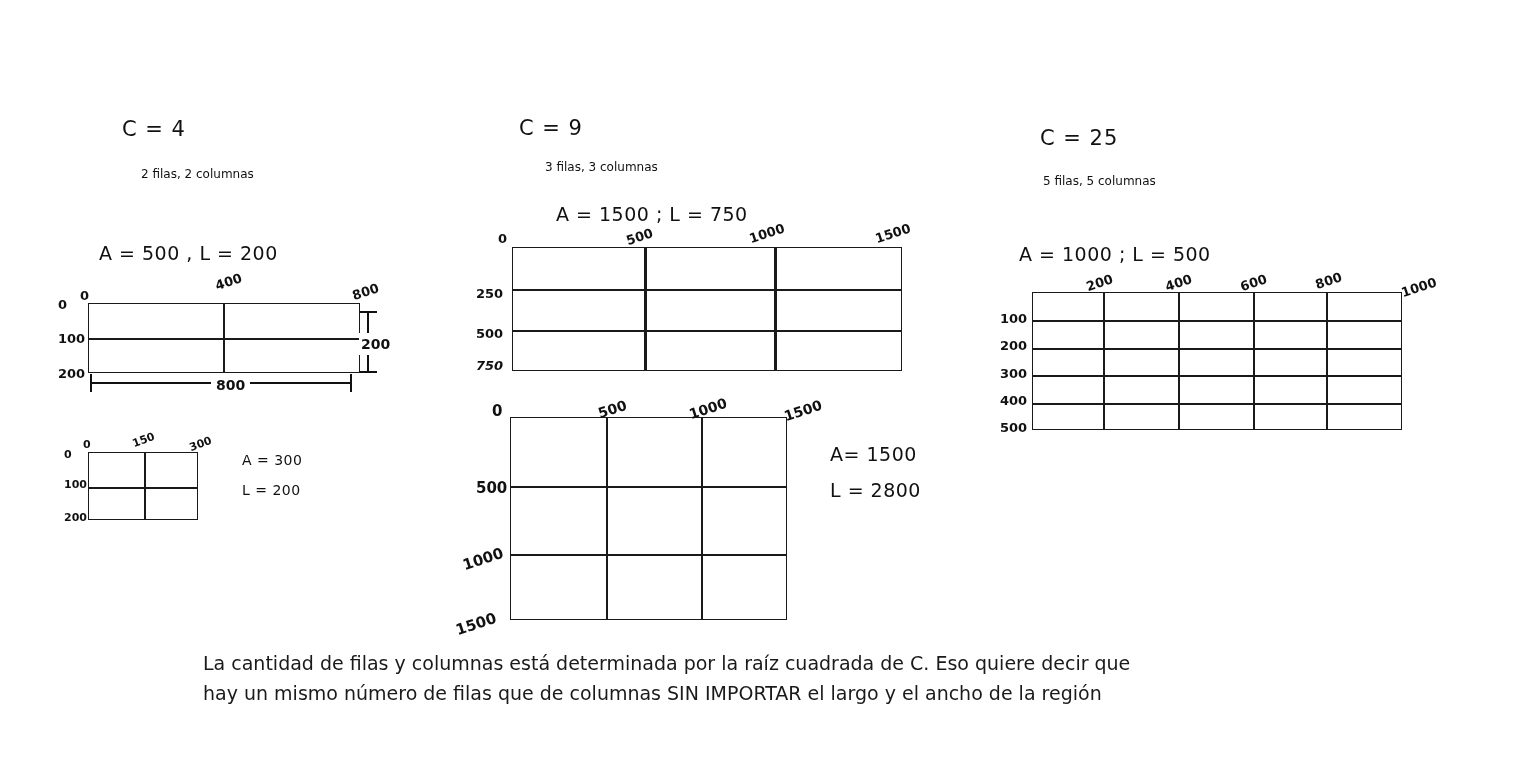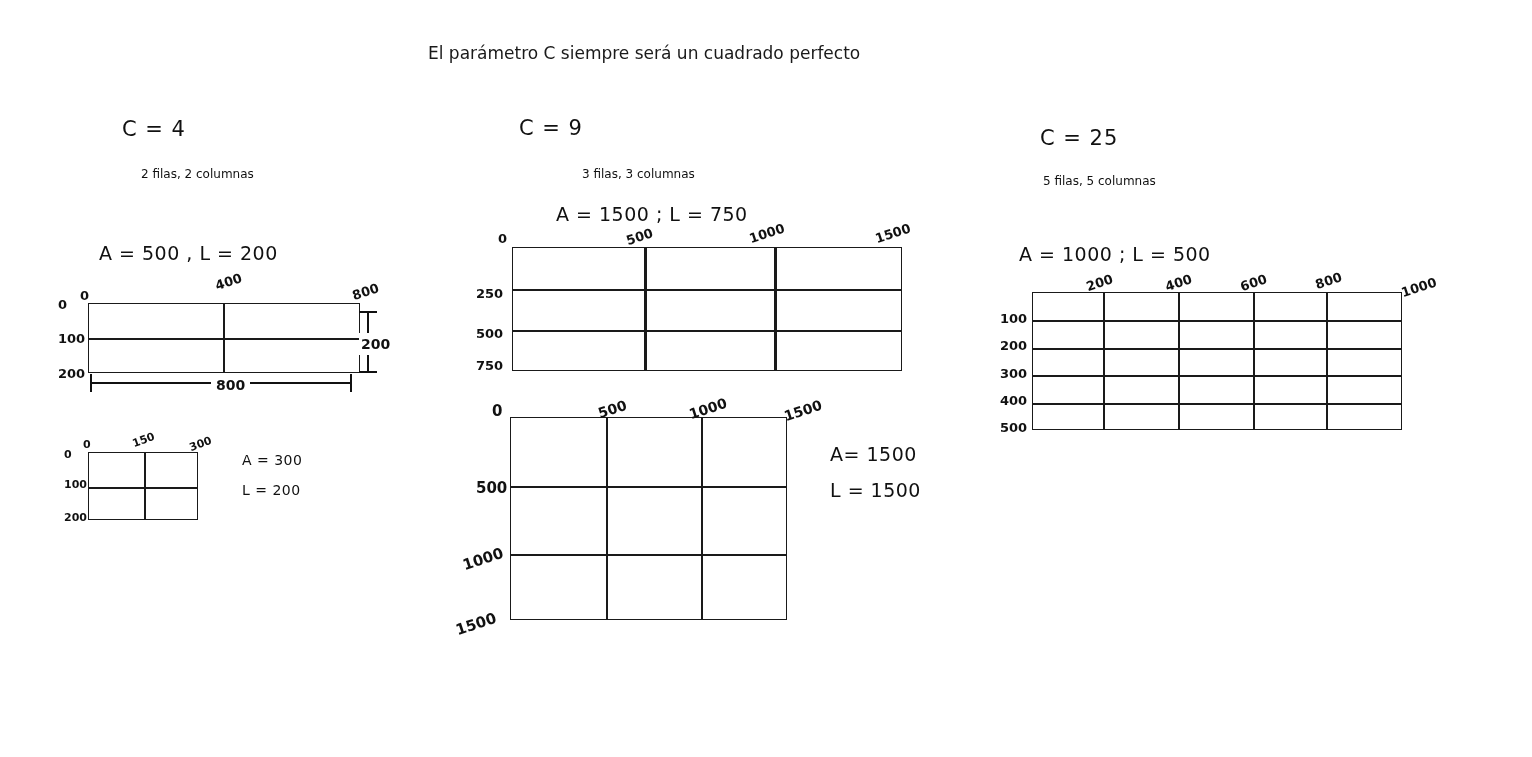--- a/index.html
+++ b/index.html
@@ -91,21 +91,20 @@
   .measure {
     position: absolute;
     background: #111;
   }
 </style>
 </head>
 <body>
 
 <div id="canvas">
 
-  <div class="abs title-text" style="left:428px; top:43px;">El parámetro C siempre será un cuadrado perfecto</div>
 
   <div class="abs case-label" style="left:98px; top:117px;margin-left:24px;">C = 4</div>
   <div class="abs case-sub" style="left:141px; top:167px;">2 filas, 2 columnas</div>
 
   <div class="abs al-label" style="left:99px; top:242px;">A = 500  ,  L = 200</div>
 
   <div class="grid" style="left:88px; top:303px; width:272px; height:70px;">
     <div class="gline-v" style="left:134px;"></div>
     <div class="gline-h" style="top:34px;"></div>
   </div>
@@ -135,54 +134,54 @@
   <div class="abs tick-rot-sm" style="left:135px; top:437px;">150</div>
   <div class="abs tick-rot-sm" style="left:192px; top:441px;">300</div>
   <div class="abs tick-sm" style="left:64px; top:448px;">0</div>
   <div class="abs tick-sm" style="left:64px; top:478px;">100</div>
   <div class="abs tick-sm" style="left:64px; top:511px;">200</div>
 
   <div class="abs al-label-sm" style="left:242px; top:452px;">A = 300</div>
   <div class="abs al-label-sm" style="left:242px; top:482px;">L = 200</div>
 
   <div class="abs case-label" style="left:519px; top:116px;">C = 9</div>
-  <div class="abs case-sub" style="left:545px; top:167px;margin-left:37px;">3 filas, 3 columnas</div>
+  <div class="abs case-sub" style="left:545px; top:160px;">3 filas, 3 columnas</div>
 
   <div class="abs al-label" style="left:556px; top:203px;">A = 1500 ;  L = 750</div>
 
   <div class="grid" style="left:512px; top:247px; width:390px; height:124px;">
     <div class="gline-v gline-thick-v" style="left:131px;"></div>
     <div class="gline-v gline-thick-v" style="left:261px;"></div>
     <div class="gline-h" style="top:41px;"></div>
     <div class="gline-h" style="top:82px;"></div>
   </div>
   <div class="abs tick" style="left:498px; top:231px;">0</div>
   <div class="abs tick-rot" style="left:629px; top:233px;">500</div>
   <div class="abs tick-rot" style="left:752px; top:231px;">1000</div>
   <div class="abs tick-rot" style="left:878px; top:231px;">1500</div>
   <div class="abs tick" style="left:476px; top:286px;">250</div>
   <div class="abs tick" style="left:476px; top:326px;">500</div>
-  <div class="abs tick" style="left:476px; top:358px;">750</div>
+  <div class="abs tick" style="left:476px; top:358px;font-style:italic;">750</div>
 
   <div class="grid" style="left:510px; top:417px; width:277px; height:203px;">
     <div class="gline-v" style="left:95px;"></div>
     <div class="gline-v" style="left:190px;"></div>
     <div class="gline-h" style="top:68px;"></div>
     <div class="gline-h" style="top:136px;"></div>
   </div>
   <div class="abs tick" style="left:492px; top:402px; font-size:15px;">0</div>
   <div class="abs tick-rot" style="left:601px; top:405px; font-size:14px;">500</div>
   <div class="abs tick-rot" style="left:692px; top:406px; font-size:14px;">1000</div>
   <div class="abs tick-rot" style="left:787px; top:408px; font-size:14px;">1500</div>
   <div class="abs tick" style="left:476px; top:479px; font-size:15px;">500</div>
   <div class="abs tick-rot" style="left:466px; top:556px; font-size:15px;">1000</div>
   <div class="abs tick-rot" style="left:459px; top:621px; font-size:15px;">1500</div>
 
   <div class="abs al-label" style="left:830px; top:443px;">A= 1500</div>
-  <div class="abs al-label" style="left:830px; top:479px;">L = 1500</div>
+  <div class="abs al-label" style="left:830px; top:479px;">L = 2800</div>
 
   <div class="abs case-label" style="left:1012px; top:126px;margin-left:28px;">C = 25</div>
   <div class="abs case-sub" style="left:1043px; top:174px;">5 filas, 5 columnas</div>
 
   <div class="abs al-label" style="left:1019px; top:243px;">A = 1000  ;  L = 500</div>
 
   <div class="grid" style="left:1032px; top:292px; width:370px; height:138px;">
     <div class="gline-v" style="left:70px;"></div>
     <div class="gline-v" style="left:145px;"></div>
     <div class="gline-v" style="left:220px;"></div>
@@ -198,14 +197,16 @@
   <div class="abs tick-rot" style="left:1243px; top:279px;">600</div>
   <div class="abs tick-rot" style="left:1318px; top:277px;">800</div>
   <div class="abs tick-rot" style="left:1404px; top:285px;">1000</div>
 
   <div class="abs tick" style="left:1000px; top:311px;">100</div>
   <div class="abs tick" style="left:1000px; top:338px;">200</div>
   <div class="abs tick" style="left:1000px; top:366px;">300</div>
   <div class="abs tick" style="left:1000px; top:393px;">400</div>
   <div class="abs tick" style="left:1000px; top:420px;">500</div>
 
+  <div class="abs footer-text" style="left:203px; top:648px;">La cantidad de filas y columnas está determinada por la raíz cuadrada de C. Eso quiere decir que</div>
+  <div class="abs footer-text" style="left:203px; top:678px;">hay un mismo número de filas que de columnas SIN IMPORTAR el largo y el ancho de la región</div>
 
 </div>
 
 </body></html>

